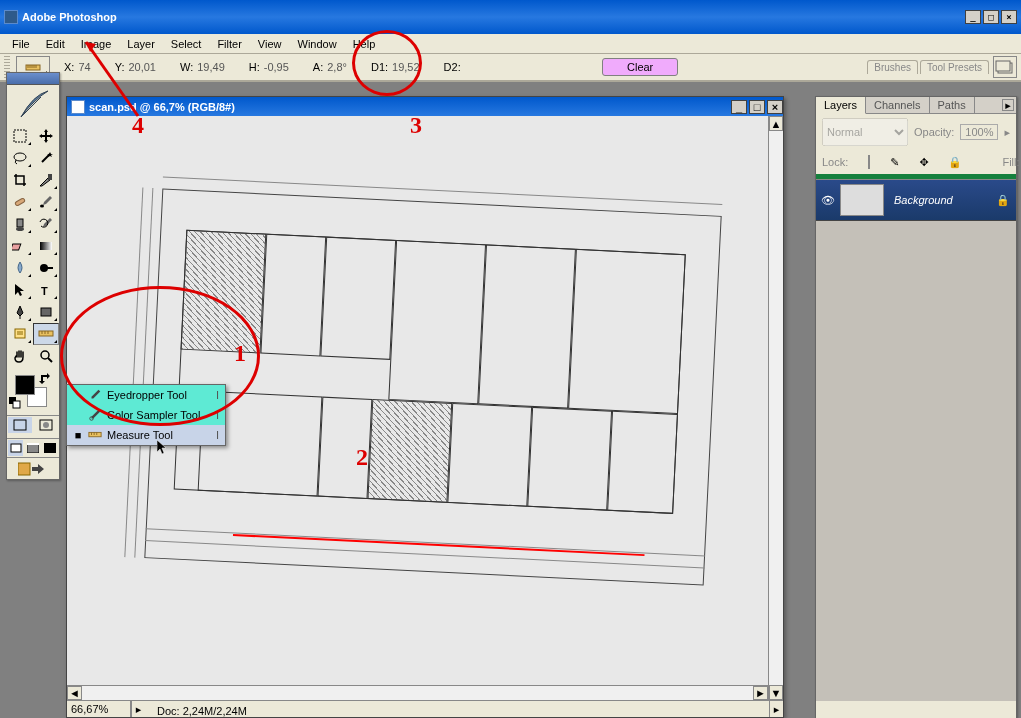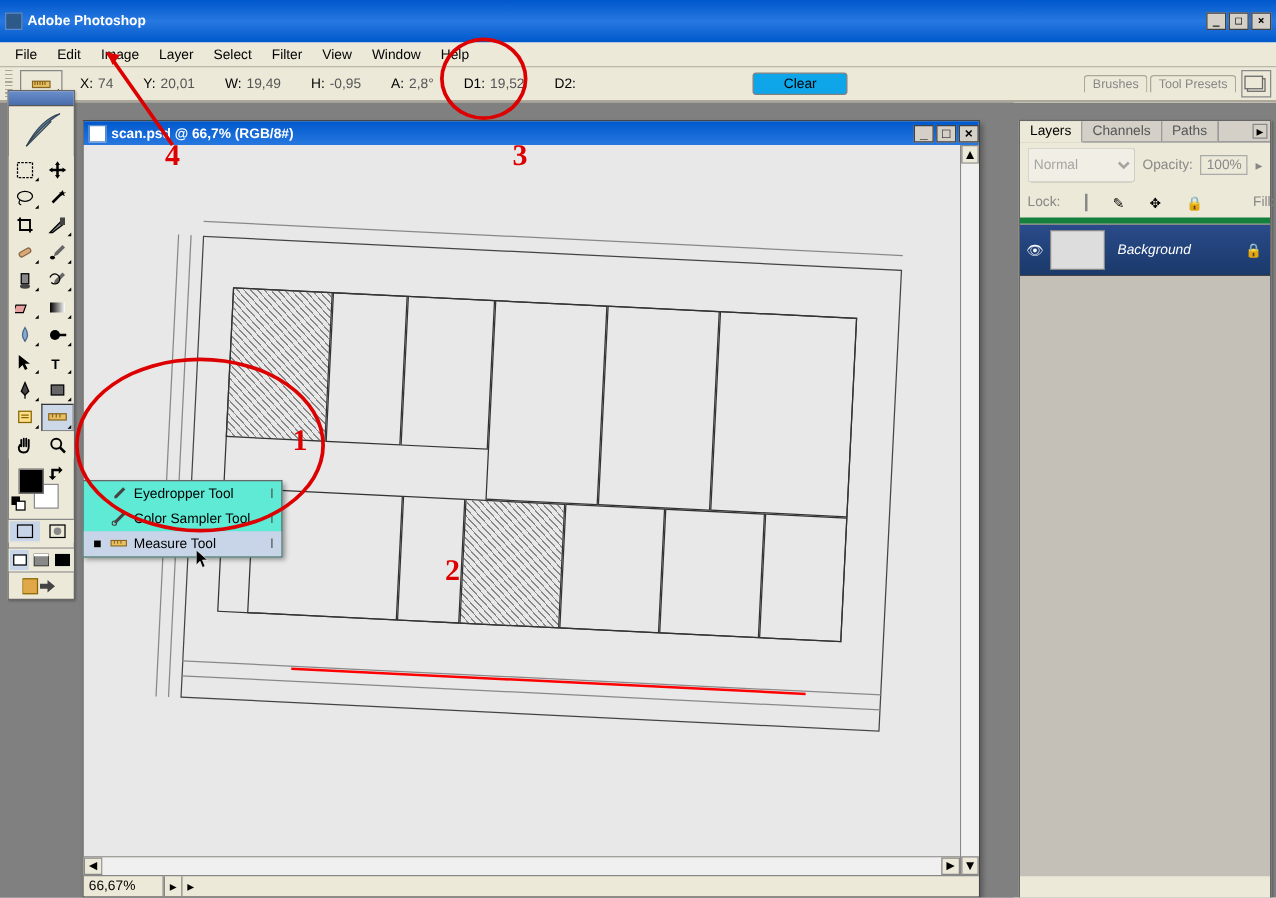--- a/index.html
+++ b/index.html
@@ -15,21 +15,21 @@
 .menubar { background: #ece9d8; height: 20px; display: flex; align-items: center; padding: 0 4px; border-bottom: 1px solid #aca899; }
 .menubar .mitem { padding: 2px 8px; cursor: default; }
 
 
 .optionsbar { background: #ece9d8; height: 28px; border-bottom: 2px solid #aca899; display: flex; align-items: center; padding-left: 4px; position: relative; }
 .optionsbar .grip { width: 6px; height: 22px; background: repeating-linear-gradient(to bottom, #aca899 0 1px, transparent 1px 3px); margin-right: 6px; }
 .optionsbar .tool-preview { width: 34px; height: 22px; border: 1px solid #888; background: #ece9d8; display: flex; align-items: center; justify-content: center; position: relative; margin-right: 14px;}
 .optionsbar .tool-preview .tri { position: absolute; right: 2px; bottom: 2px; width: 0; height: 0; border-left: 4px solid transparent; border-bottom: 4px solid #000; }
 .optionsbar .readout { margin-right: 24px; color: #555; }
 .optionsbar .readout .lab { color: #000; margin-right: 4px; }
-.optionsbar .clear-btn { border: 1px solid #808080; background: #0ea5e9; padding: 2px 24px; border-radius: 3px; position: absolute; left: 602px; top: 4px;}
+.optionsbar .clear-btn { border: 1px solid #808080; background: #f0abfc; padding: 2px 24px; border-radius: 3px; position: absolute; left: 602px; top: 4px;}
 .optionsbar .well { position: absolute; right: 4px; top: 2px; width: 24px; height: 22px; border: 1px solid #888; background: #ece9d8;}
 .optionsbar .palettetabs { position: absolute; right: 32px; top: 6px; display: flex; gap: 2px; }
 .optionsbar .palettetabs span { background: #ece9d8; border: 1px solid #aca899; border-bottom: none; padding: 1px 6px; color: #888; font-size: 10px; border-radius: 3px 3px 0 0; }
 
 
 .main { display: flex; height: calc(718px - 20px - 20px - 28px); background: #808080; }
 
 
 .toolbox { width: 54px; background: #ece9d8; border: 1px solid #666; position: absolute; left: 6px; top: 72px; z-index: 10; box-shadow: 1px 1px 2px rgba(0,0,0,0.3);}
 .toolbox .tbheader { height: 12px; background: linear-gradient(to bottom, #6a8ecc, #4a6eaa); border-bottom: 1px solid #555; }
@@ -202,20 +202,21 @@
         <div class="arrow">▼</div>
       </div>
       <div class="hscroll">
         <div class="arrow">◄</div>
         <div class="track"></div>
         <div class="arrow">►</div>
       </div>
       <div class="statusbar">
         <div class="zoomfield">66,67%</div>
         <div class="pop">▸</div>
+        <div class="docinfo"><span>Doc:</span> <span>2,24M/2,24M</span></div>
         <div class="pop">▸</div>
       </div>
     </div>
 
     <div class="flyout">
       <div class="frow">
         <span class="sel"></span>
         <span class="ficon">
             <svg viewBox="0 0 16 16" width="14" height="14">
               <path d="M12 2 L14 4 L6 12 L4 12 L4 10 Z" fill="#444"></path>

